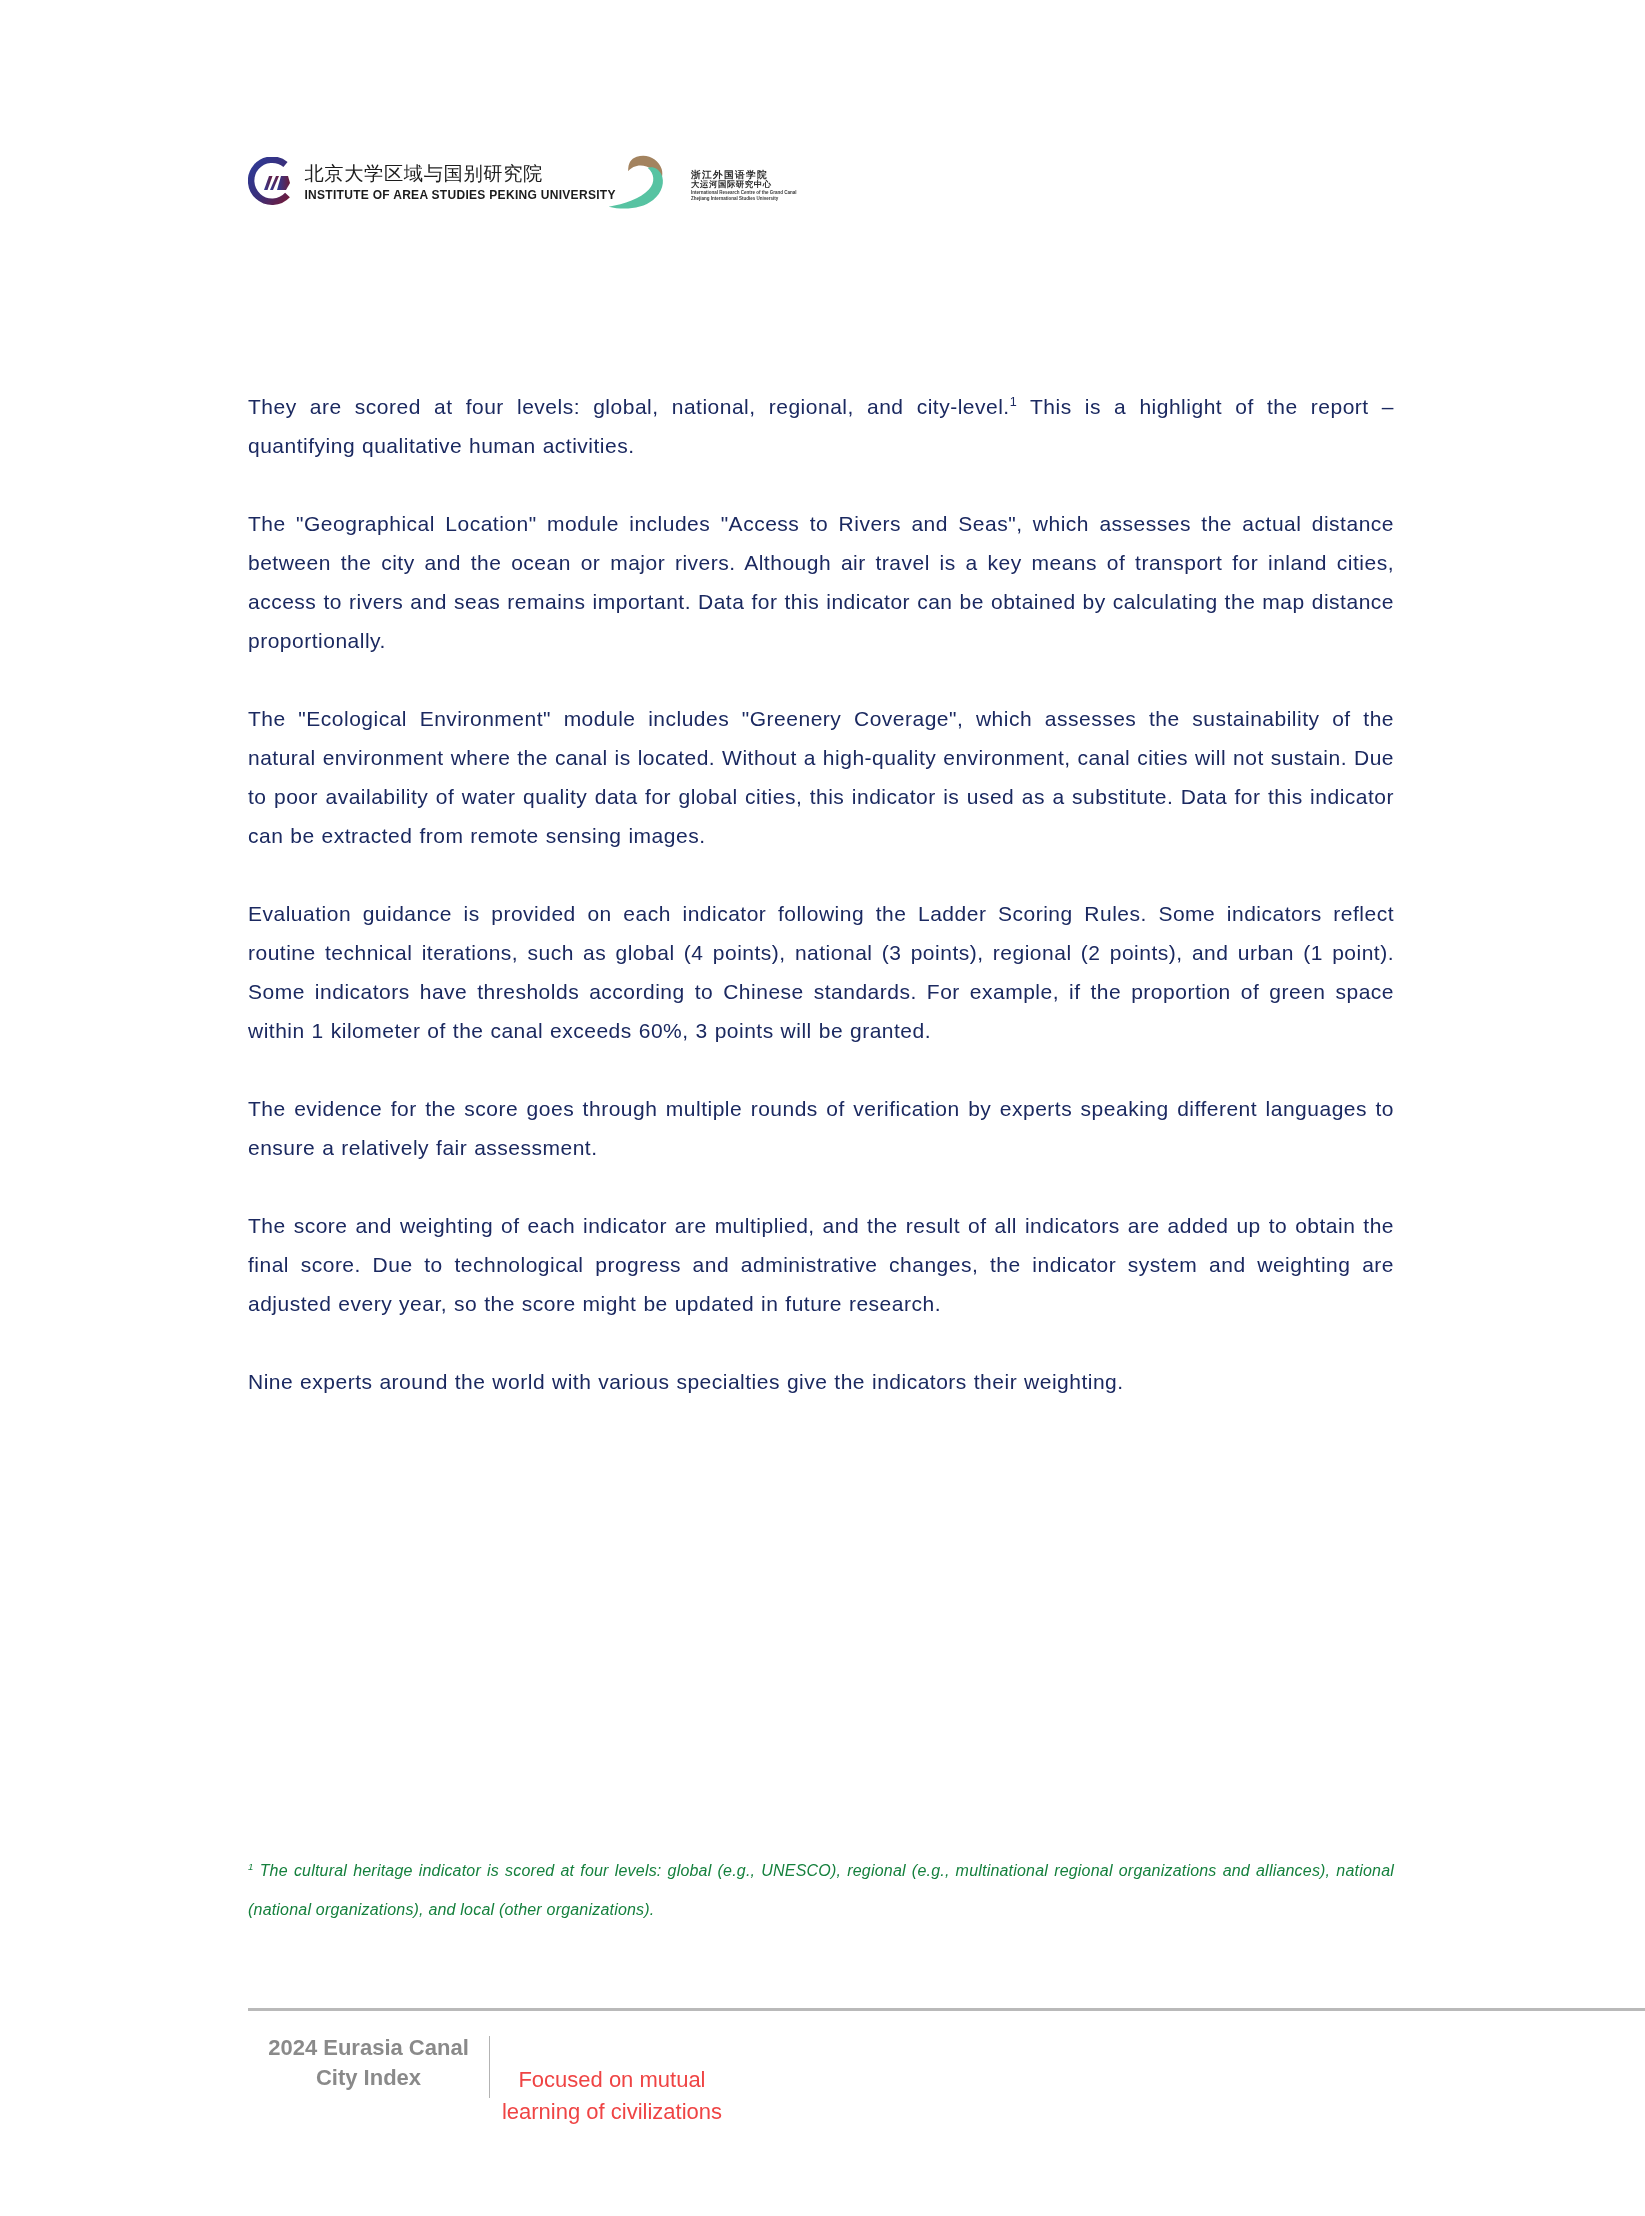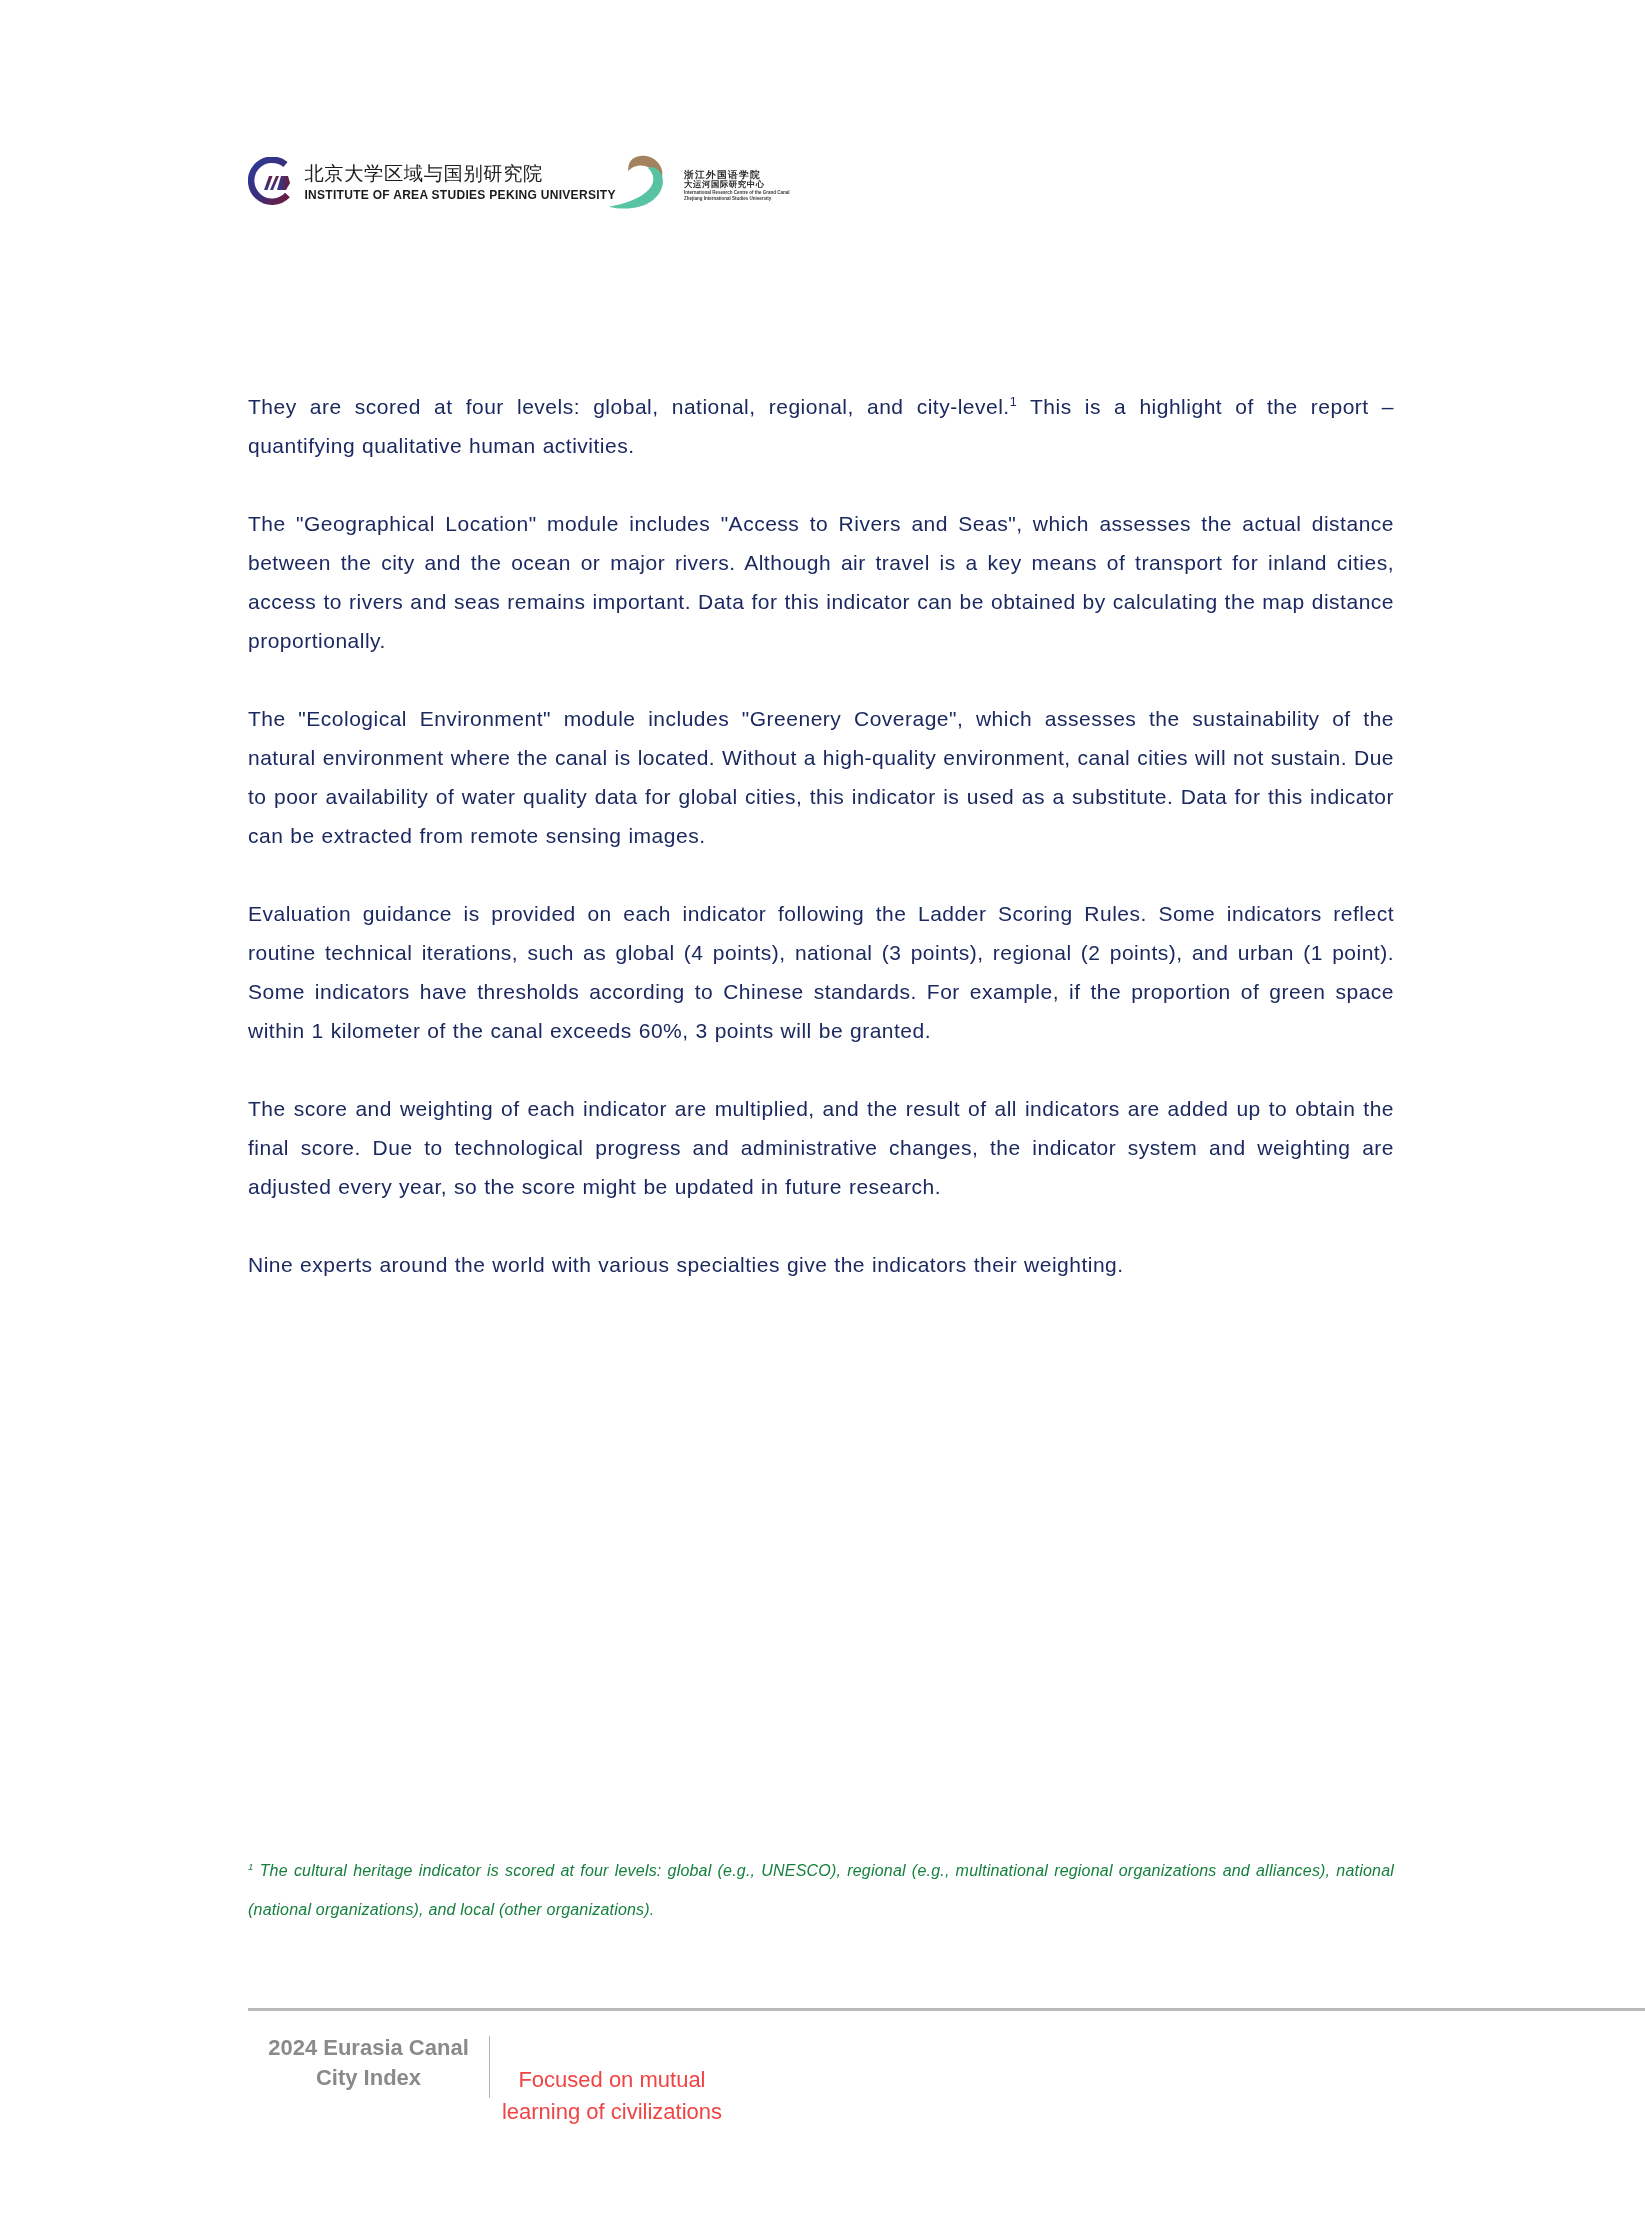--- a/index.html
+++ b/index.html
@@ -42,21 +42,21 @@
     white-space:nowrap;
   }
 
   .logo-right{
     position:absolute;
     left:605px;
     top:153px;
     display:flex;
     align-items:flex-start;
   }
-  .rt-text{margin-left:12px;padding-top:15.5px;width:135px;}
+  .rt-text{margin-left:19px;padding-top:15.5px;width:135px;}
   .rt-cn1{
     font-family:"Liberation Serif", serif;
     font-weight:bold;
     font-size:9.7px;
     line-height:11.6px;
     letter-spacing:1.3px;
     color:#2b2b2b;
     white-space:nowrap;
   }
   .rt-cn2{
@@ -196,20 +196,21 @@
       <div class="rt-en">International Research Centre of the Grand Canal</div>
       <div class="rt-en">Zhejiang International Studies University</div>
     </span>
   </div>
 
   <div class="content">
     <p><span>They are scored at four levels: global, national, regional, and city-level.</span><sup>1</sup><span> This is a highlight of the report – quantifying qualitative human activities.</span></p>
     <p>The "Geographical Location" module includes "Access to Rivers and Seas", which assesses the actual distance between the city and the ocean or major rivers. Although air travel is a key means of transport for inland cities, access to rivers and seas remains important. Data for this indicator can be obtained by calculating the map distance proportionally.</p>
     <p>The "Ecological Environment" module includes "Greenery Coverage", which assesses the sustainability of the natural environment where the canal is located. Without a high-quality environment, canal cities will not sustain. Due to poor availability of water quality data for global cities, this indicator is used as a substitute. Data for this indicator can be extracted from remote sensing images.</p>
     <p>Evaluation guidance is provided on each indicator following the Ladder Scoring Rules. Some indicators reflect routine technical iterations, such as global (4 points), national (3 points), regional (2 points), and urban (1 point). Some indicators have thresholds according to Chinese standards. For example, if the proportion of green space within 1 kilometer of the canal exceeds 60%, 3 points will be granted.</p>
+    <p>The evidence for the score goes through multiple rounds of verification by experts speaking different languages to ensure a relatively fair assessment.</p>
     <p>The score and weighting of each indicator are multiplied, and the result of all indicators are added up to obtain the final score. Due to technological progress and administrative changes, the indicator system and weighting are adjusted every year, so the score might be updated in future research.</p>
     <p>Nine experts around the world with various specialties give the indicators their weighting.</p>
   </div>
 
   <div class="footnote">
     <sup>1</sup><span> The cultural heritage indicator is scored at four levels: global (e.g., UNESCO), regional (e.g., multinational regional organizations and alliances), national (national organizations), and local (other organizations).</span>
   </div>
 
   <div class="footer-rule"></div>
   <div class="footer">

